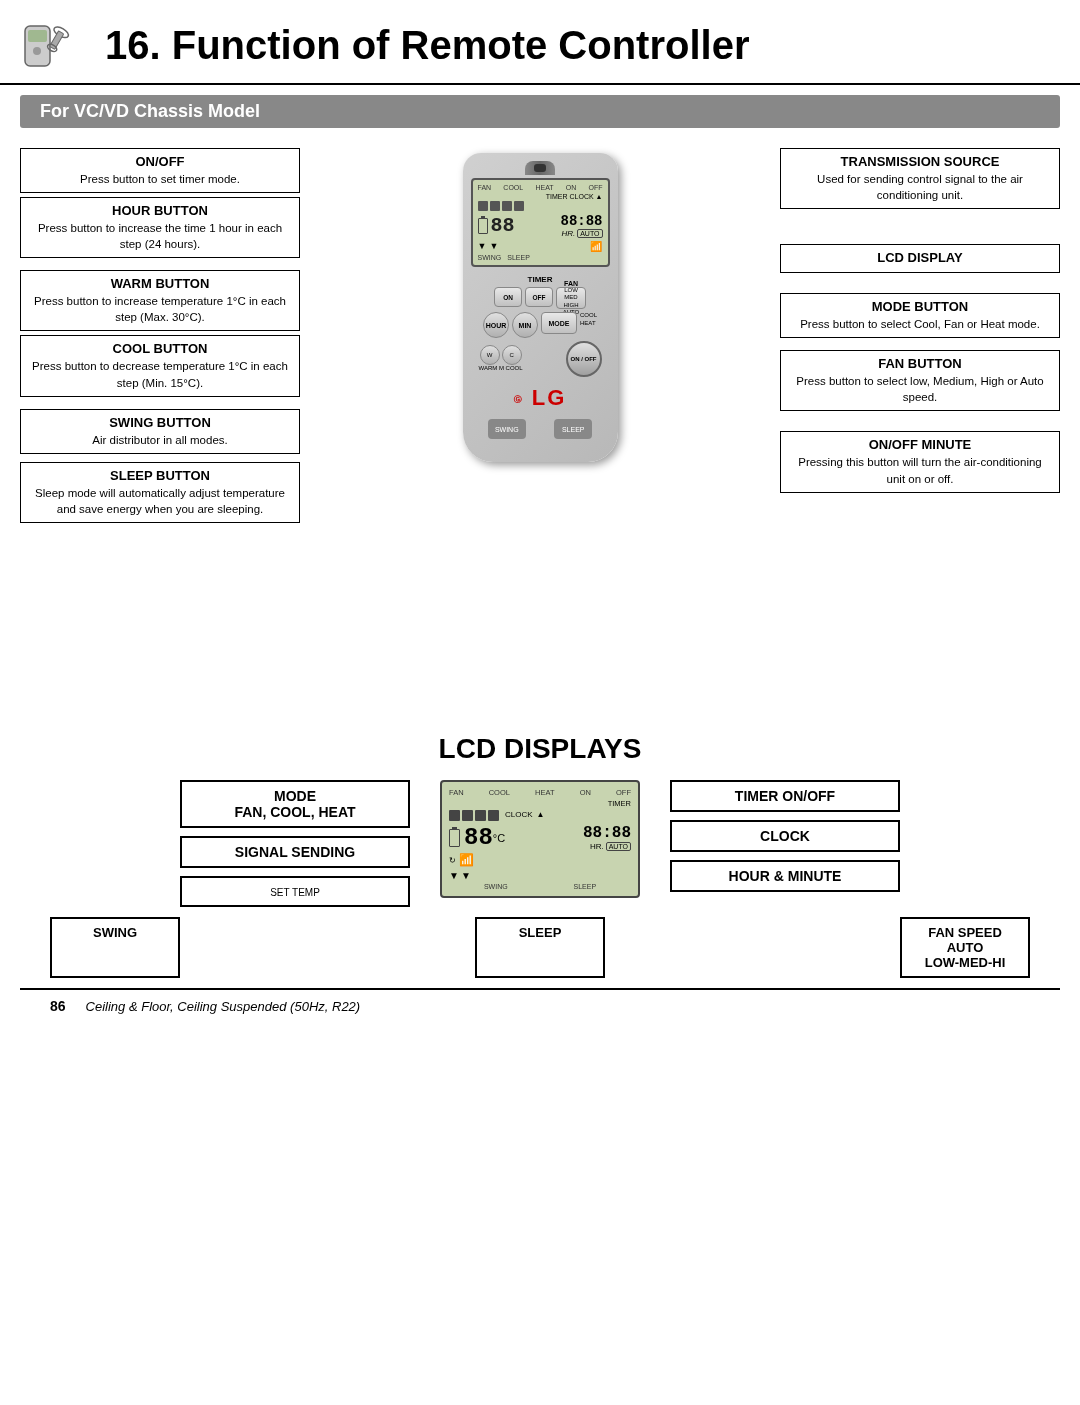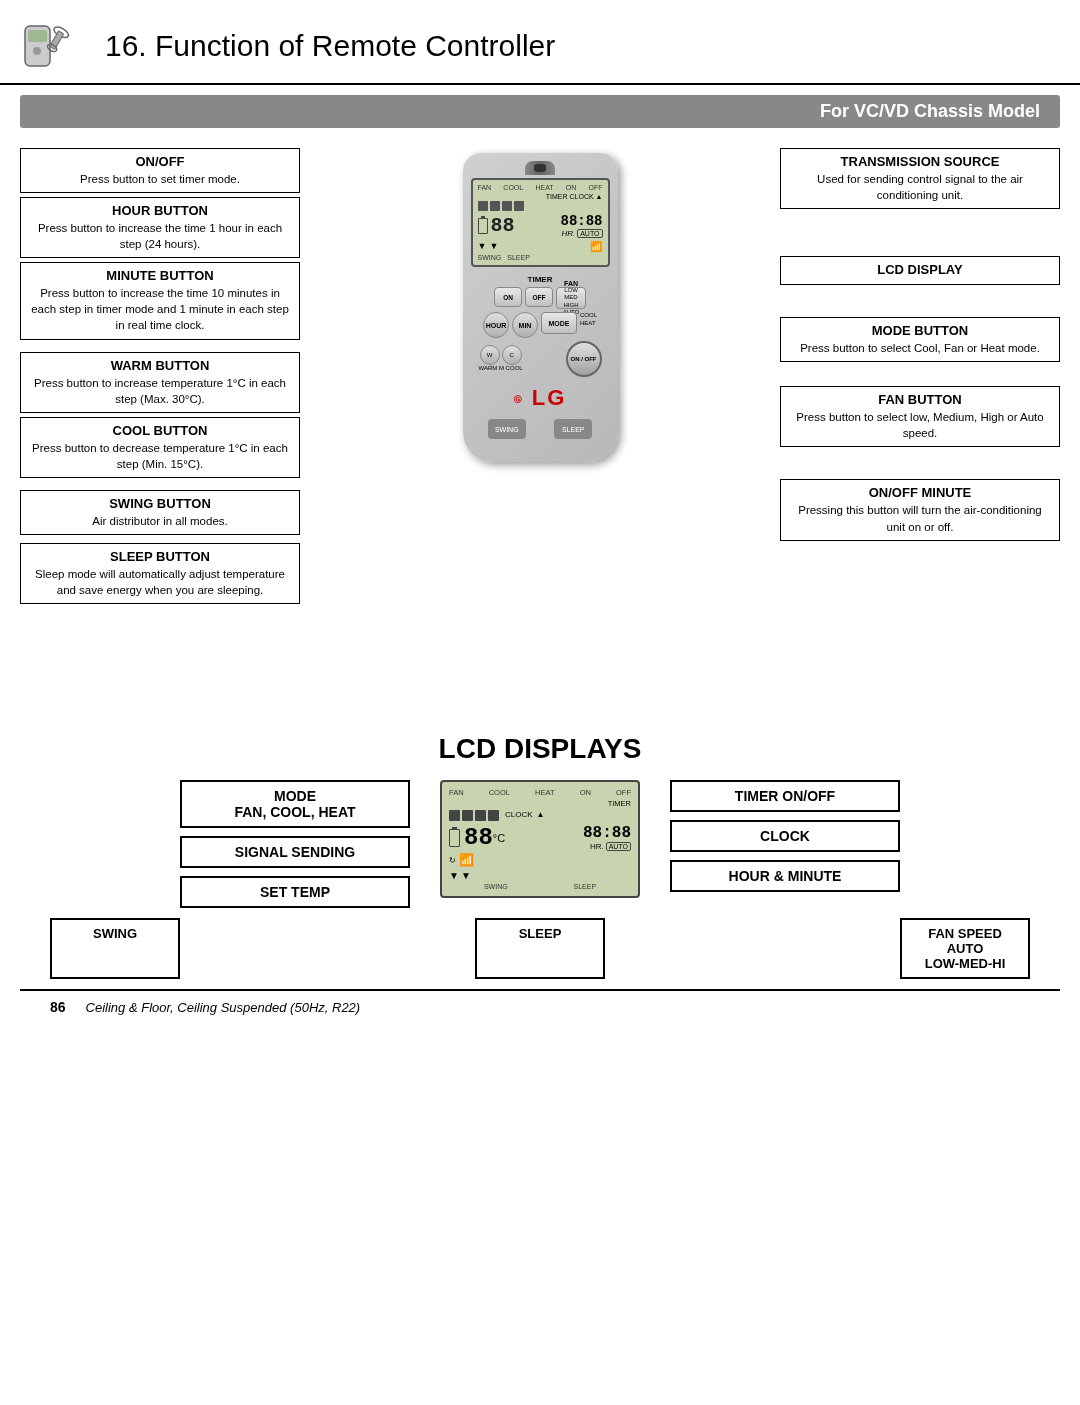--- a/index.html
+++ b/index.html
@@ -20,34 +20,33 @@
       border-bottom: 2px solid #000;
       margin-bottom: 0;
     }
     .header-icon {
       width: 70px;
       height: 55px;
       margin-right: 15px;
       position: relative;
     }
     .header-title {
-      font-size: 30px;
-      font-weight: normal;
+      font-size: 40px;
+      font-weight: bold;
     }
 
     
     .section-title {
       background: #888;
       color: #fff;
       font-size: 18px;
       font-weight: bold;
       padding: 6px 20px;
       margin: 10px 20px;
       border-radius: 3px;
-      text-align: right;
     }
 
     
     .main-content {
       display: flex;
       padding: 10px 20px;
       gap: 10px;
       position: relative;
       min-height: 580px;
     }
@@ -58,21 +57,21 @@
       display: flex;
       flex-direction: column;
       gap: 4px;
     }
 
     
     .right-labels {
       width: 280px;
       display: flex;
       flex-direction: column;
-      gap: 20px;
+      gap: 8px;
       margin-left: auto;
     }
 
     .label-box {
       border: 1.5px solid #000;
       padding: 5px 8px;
       font-size: 12.5px;
       background: #fff;
       text-align: center;
     }
@@ -531,24 +530,20 @@
     <div class="label-box">
       <span class="label-title">ON/OFF</span>
       <span class="label-desc">Press button to set timer mode.</span>
     </div>
 
     <div class="label-box">
       <span class="label-title">HOUR BUTTON</span>
       <span class="label-desc">Press button to increase the time 1 hour in each step (24 hours).</span>
     </div>
 
-    <div class="label-box">
-      <span class="label-title">MINUTE BUTTON</span>
-      <span class="label-desc">Press button to increase the time 10 minutes in each step in timer mode and 1 minute in each step in real time clock.</span>
-    </div>
 
     <div class="label-box mt8">
       <span class="label-title">WARM BUTTON</span>
       <span class="label-desc">Press button to increase temperature 1°C in each step (Max. 30°C).</span>
     </div>
 
     <div class="label-box">
       <span class="label-title">COOL BUTTON</span>
       <span class="label-desc">Press button to decrease temperature 1°C in each step (Min. 15°C).</span>
     </div>
@@ -717,21 +712,21 @@
 
     <div class="lcd-left-labels">
       <div class="lcd-label-box">
         <span style="font-weight:bold;font-size:14px;">MODE</span><br>
         <span style="font-weight:bold;font-size:14px;">FAN, COOL, HEAT</span>
       </div>
       <div class="lcd-label-box">
         <span style="font-weight:bold;font-size:14px;">SIGNAL SENDING</span>
       </div>
       <div class="lcd-label-box">
-        <span style="font-weight:bold;font-size:14px;">SET TEMP</span>
+        <span style="font-weight:normal;font-size:10px;">SET TEMP</span>
       </div>
     </div>
 
     <div class="lcd-display-screen">
       <div class="lcd-screen-inner">
 
         <div class="lcd-s-top">
           <span>FAN</span>
           <span>COOL</span>
           <span>HEAT</span>

